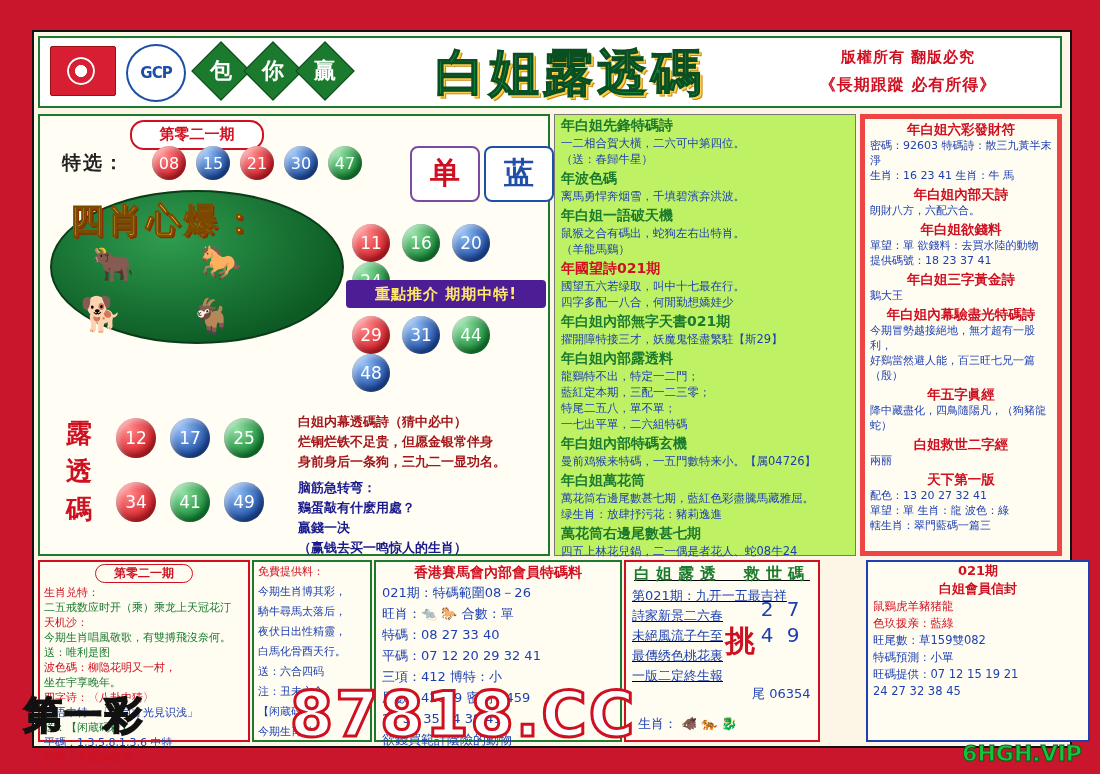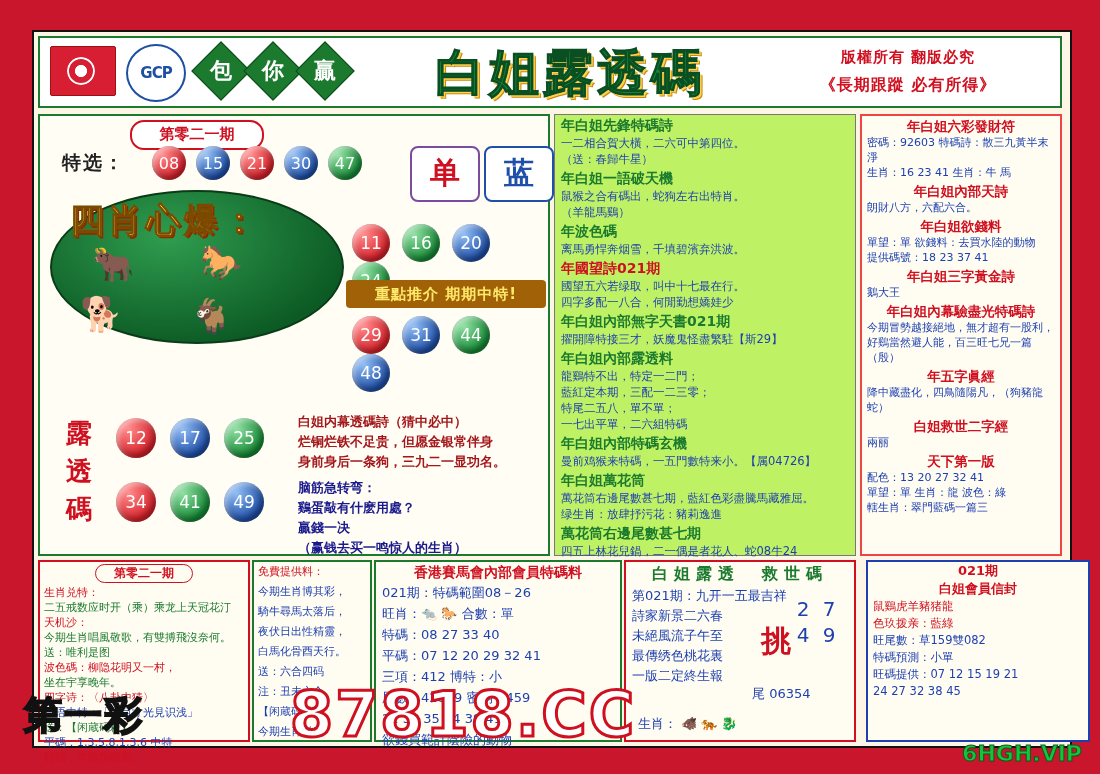--- a/index.html
+++ b/index.html
@@ -119,21 +119,21 @@
   }
   .animal{position:absolute;font-size:34px;}
   .a1{left:52px;top:128px;}
   .a2{left:160px;top:126px;}
   .a3{left:40px;top:178px;}
   .a4{left:150px;top:180px;}
   .midballs{position:absolute;left:312px;top:108px;}
   .midballs .ball{width:38px;height:38px;font-size:17px;margin-right:12px;}
   .promo{
     position:absolute;left:306px;top:164px;width:200px;height:28px;
-    background:#a16207;border-radius:4px;color:#ffe96a;
+    background:#4c1d95;border-radius:4px;color:#ffe96a;
     font-size:15px;font-weight:bold;text-align:center;line-height:28px;letter-spacing:1px;
   }
   .midballs2{position:absolute;left:312px;top:200px;}
   .midballs2 .ball{width:38px;height:38px;font-size:17px;margin-right:12px;}
 
   
   .left-bot{left:4px;top:374px;width:512px;height:150px;background:#fffdf4;border:2px solid #1b7a2e;border-top:none;}
   .ltm{
     position:absolute;left:14px;top:8px;width:50px;
     color:#cf1020;font-size:26px;font-weight:bold;line-height:38px;text-align:center;
@@ -144,31 +144,31 @@
   .poemB{position:absolute;left:258px;top:72px;width:248px;font-size:13px;color:#1a1a8c;line-height:20px;font-weight:bold;}
 
   
   .mid{left:520px;top:82px;width:302px;height:442px;background:#bef264;border:1px solid #777;}
   .mid .item{padding:1px 6px;}
   .mid .t{color:#1b7a2e;font-size:14px;font-weight:bold;line-height:19px;}
   .mid .t.red{color:#cf1020;}
   .mid .c{color:#1d3fb0;font-size:11.5px;line-height:16px;}
 
   
-  .right{left:826px;top:82px;width:202px;height:442px;background:#fffdf2;border:2px solid #ef4444;}
+  .right{left:826px;top:82px;width:202px;height:442px;background:#fffdf2;border:5px solid #ef4444;}
   .right .t{color:#cf1020;font-size:13.5px;font-weight:bold;line-height:18px;text-align:center;}
   .right .c{color:#1d3fb0;font-size:11px;line-height:15px;}
   .right .item{padding:1px 5px;}
 
   
   .bb{top:528px;height:182px;background:#fffdf2;border:2px solid #cf1020;}
   .bb1{left:4px;width:212px;}
   .bb2{left:218px;width:120px;border-color:#1b7a2e;}
   .bb3{left:340px;width:248px;border-color:#1b7a2e;}
-  .bb4{left:590px;width:232px;border-color:#cf1020;}
+  .bb4{left:590px;width:196px;border-color:#cf1020;text-decoration:underline;}
   .bb5{left:832px;width:224px;border-color:#1d3fb0;}
 
   .bb1 .h{color:#cf1020;font-size:12px;font-weight:bold;text-align:center;border:1px solid #cf1020;border-radius:10px;width:96px;margin:2px auto;}
   .bb1 .l{color:#1b7a2e;font-size:11px;line-height:15px;padding:0 4px;}
   .bb1 .l.blue{color:#1d3fb0;}
   .bb1 .l.red{color:#cf1020;}
 
   .bb3 .h{color:#cf1020;font-size:14px;font-weight:bold;text-align:center;line-height:20px;}
   .bb3 .l{color:#1d3fb0;font-size:13px;line-height:21px;padding:0 6px;}
 
@@ -266,27 +266,27 @@
         </div>
     </div>
 
     <div class="panel mid" id="mid-col">
         <div class="item">
           <div class="t">年白姐先鋒特碼詩</div>
           <div class="c">一二相合賀大橫，二六可中第四位。</div>
           <div class="c">（送：春歸牛星）</div>
         </div>
         <div class="item">
+          <div class="t">年波色碼</div>
+          <div class="c">离馬勇悍奔烟雪，千填碧濱弃洪波。</div>
+        </div>
+        <div class="item">
           <div class="t">年白姐一語破天機</div>
           <div class="c">鼠猴之合有碼出，蛇狗左右出特肖。</div>
           <div class="c">（羊龍馬鷄）</div>
-        </div>
-        <div class="item">
-          <div class="t">年波色碼</div>
-          <div class="c">离馬勇悍奔烟雪，千填碧濱弃洪波。</div>
         </div>
         <div class="item">
           <div class="t red">年國望詩021期</div>
           <div class="c">國望五六若绿取，叫中十七最在行。</div>
           <div class="c">四字多配一八合，何閒勤想嬌娃少</div>
         </div>
         <div class="item">
           <div class="t">年白姐內部無字天書021期</div>
           <div class="c">擢開障特接三才，妖魔鬼怪盡繁駐【斯29】</div>
         </div>

